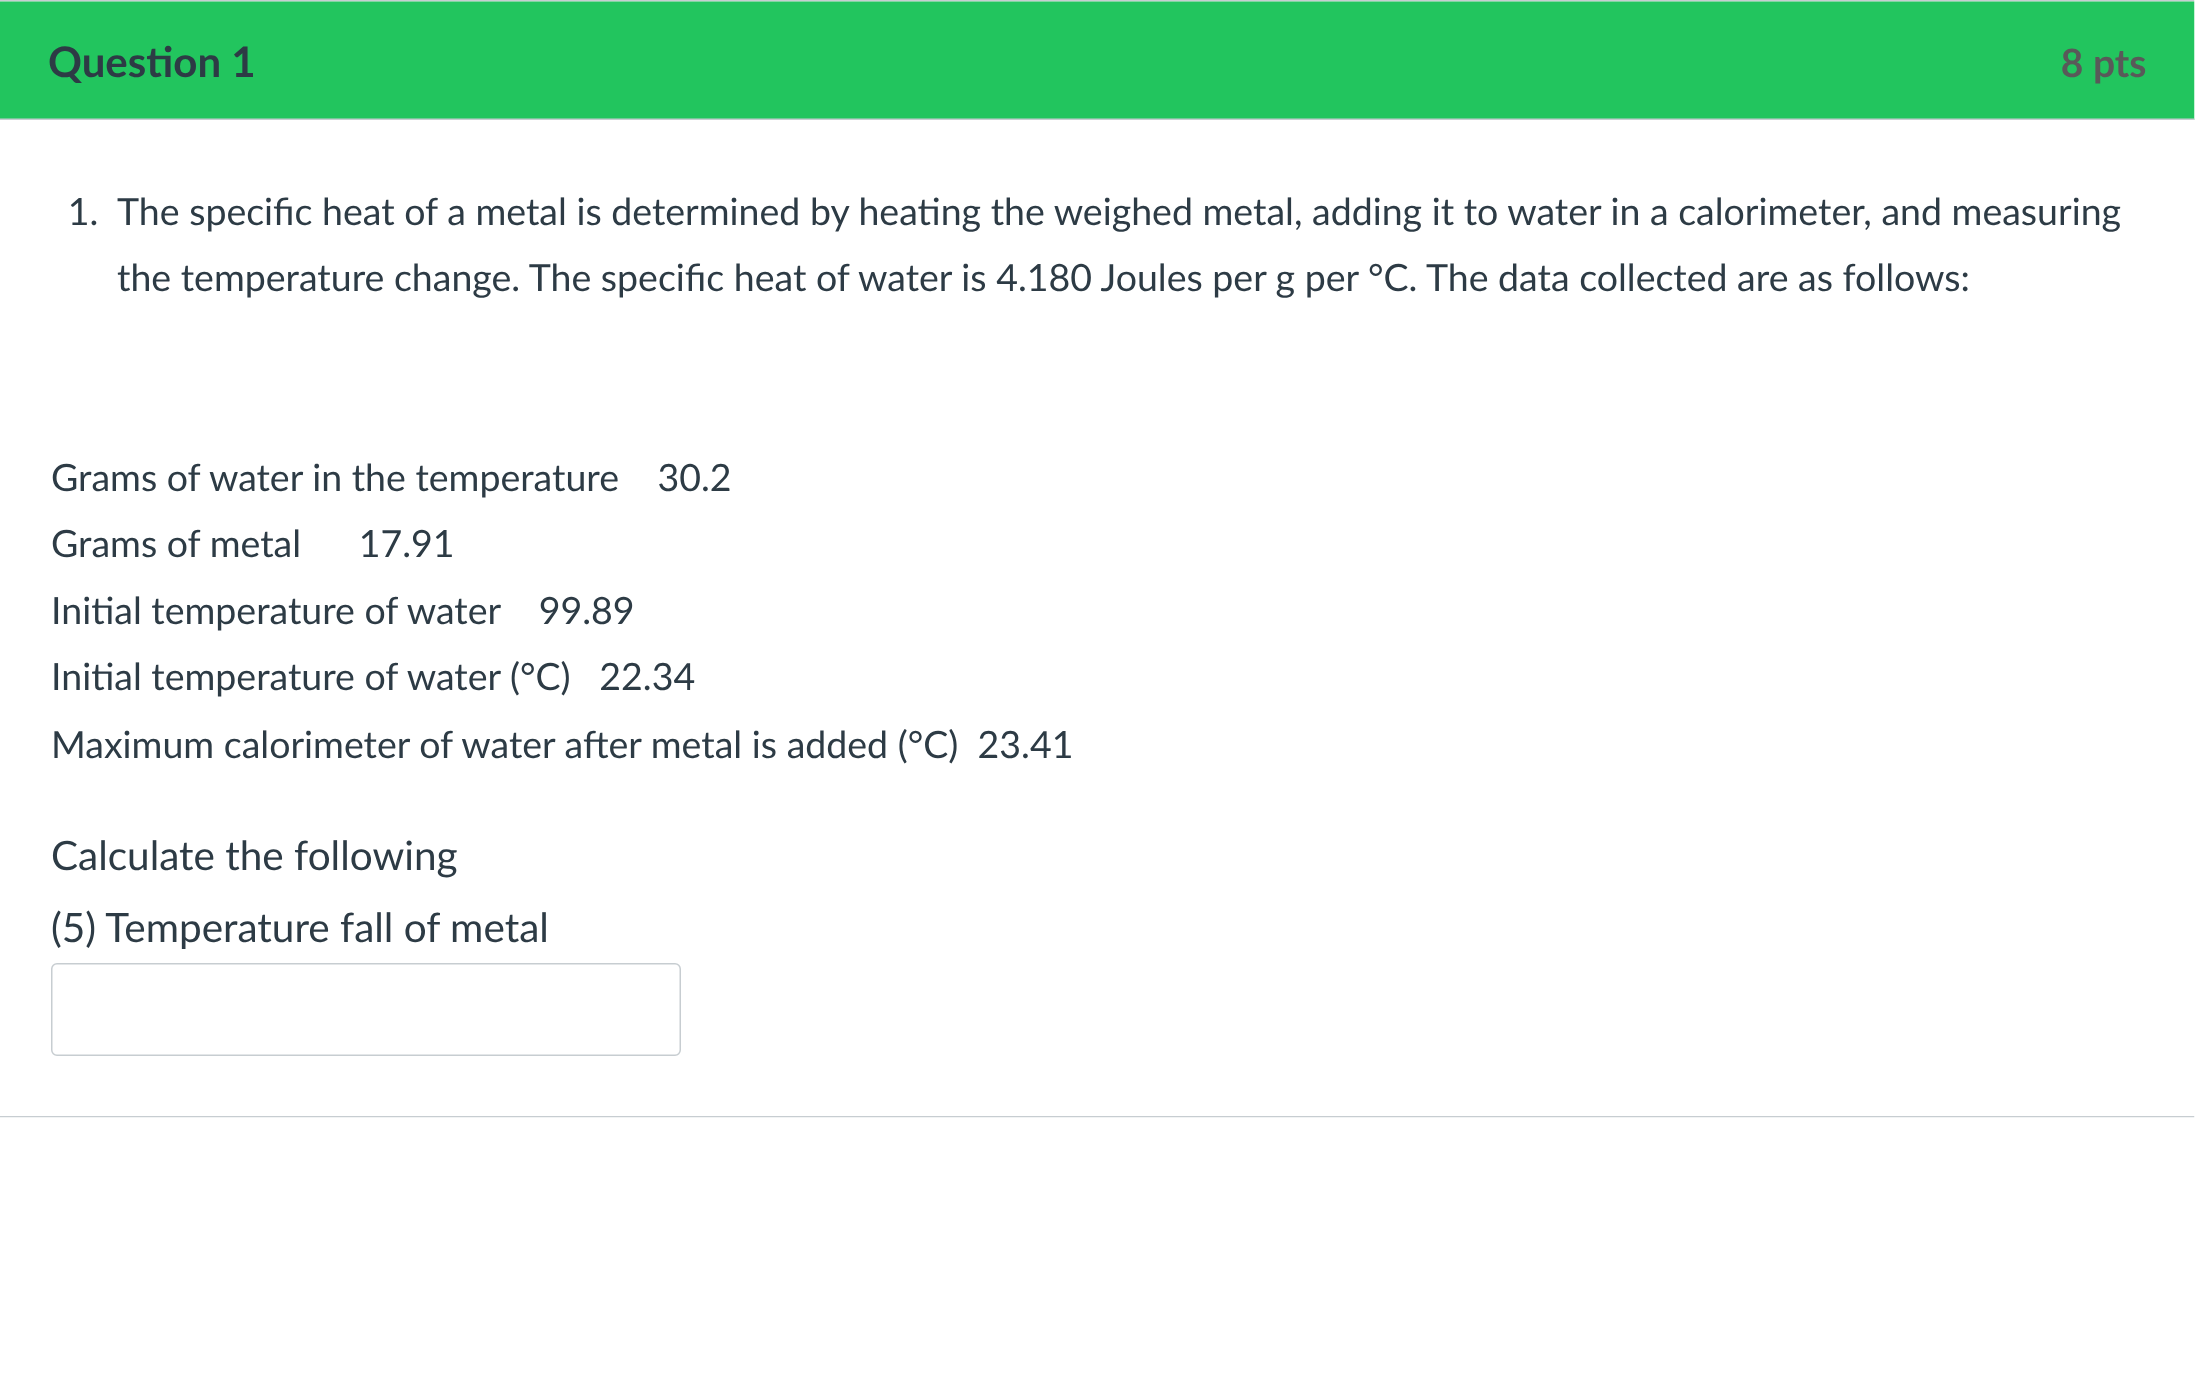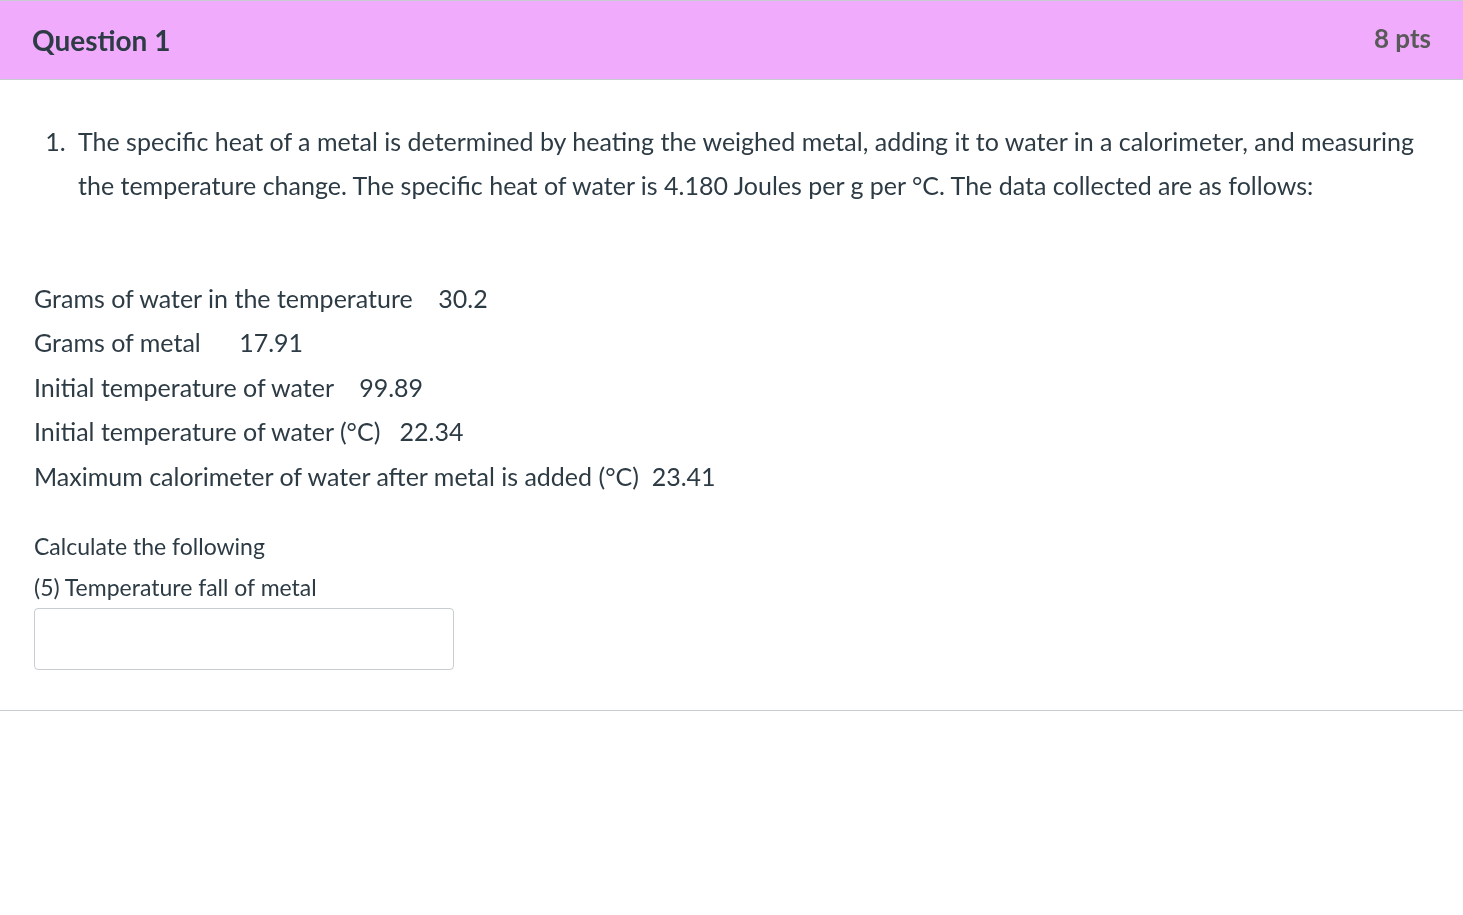--- a/index.html
+++ b/index.html
@@ -16,40 +16,40 @@
     }
     .question-container {
       width: 100%;
       border: 1px solid #c7cdd1;
       border-left: none;
       border-right: none;
     }
     .question-header {
       display: flex;
       justify-content: space-between;
-      align-items: flex-start;
+      align-items: flex-end;
       padding: 18px 32px;
-      background: #f0abfc;
+      background: #22c55e;
       border-bottom: 1px solid #c7cdd1;
     }
     .question-title {
       font-weight: 700;
       font-size: 28px;
       color: #2d3b45;
     }
     .question-points {
       font-weight: 700;
       font-size: 26px;
       color: #595959;
     }
     .question-body {
       padding: 40px 34px 40px 34px;
     }
     .question-prompt {
-      margin-bottom: 68px;
+      margin-bottom: 88px;
     }
     .question-prompt ol {
       list-style-position: outside;
       padding-left: 38px;
     }
     .question-prompt li {
       font-size: 25px;
       line-height: 1.75;
       color: #2d3b45;
       padding-left: 6px;
@@ -57,21 +57,21 @@
     .data-block {
       font-size: 25px;
       line-height: 1.78;
       color: #2d3b45;
       margin-bottom: 28px;
     }
     .data-row {
       white-space: pre-wrap;
     }
     .calc-block {
-      font-size: 23px;
+      font-size: 27px;
       line-height: 1.78;
       color: #2d3b45;
     }
     .answer-input {
       width: 420px;
       height: 62px;
       border: 1px solid #c7cdd1;
       border-radius: 4px;
       padding: 8px 12px;
       font-size: 20px;

